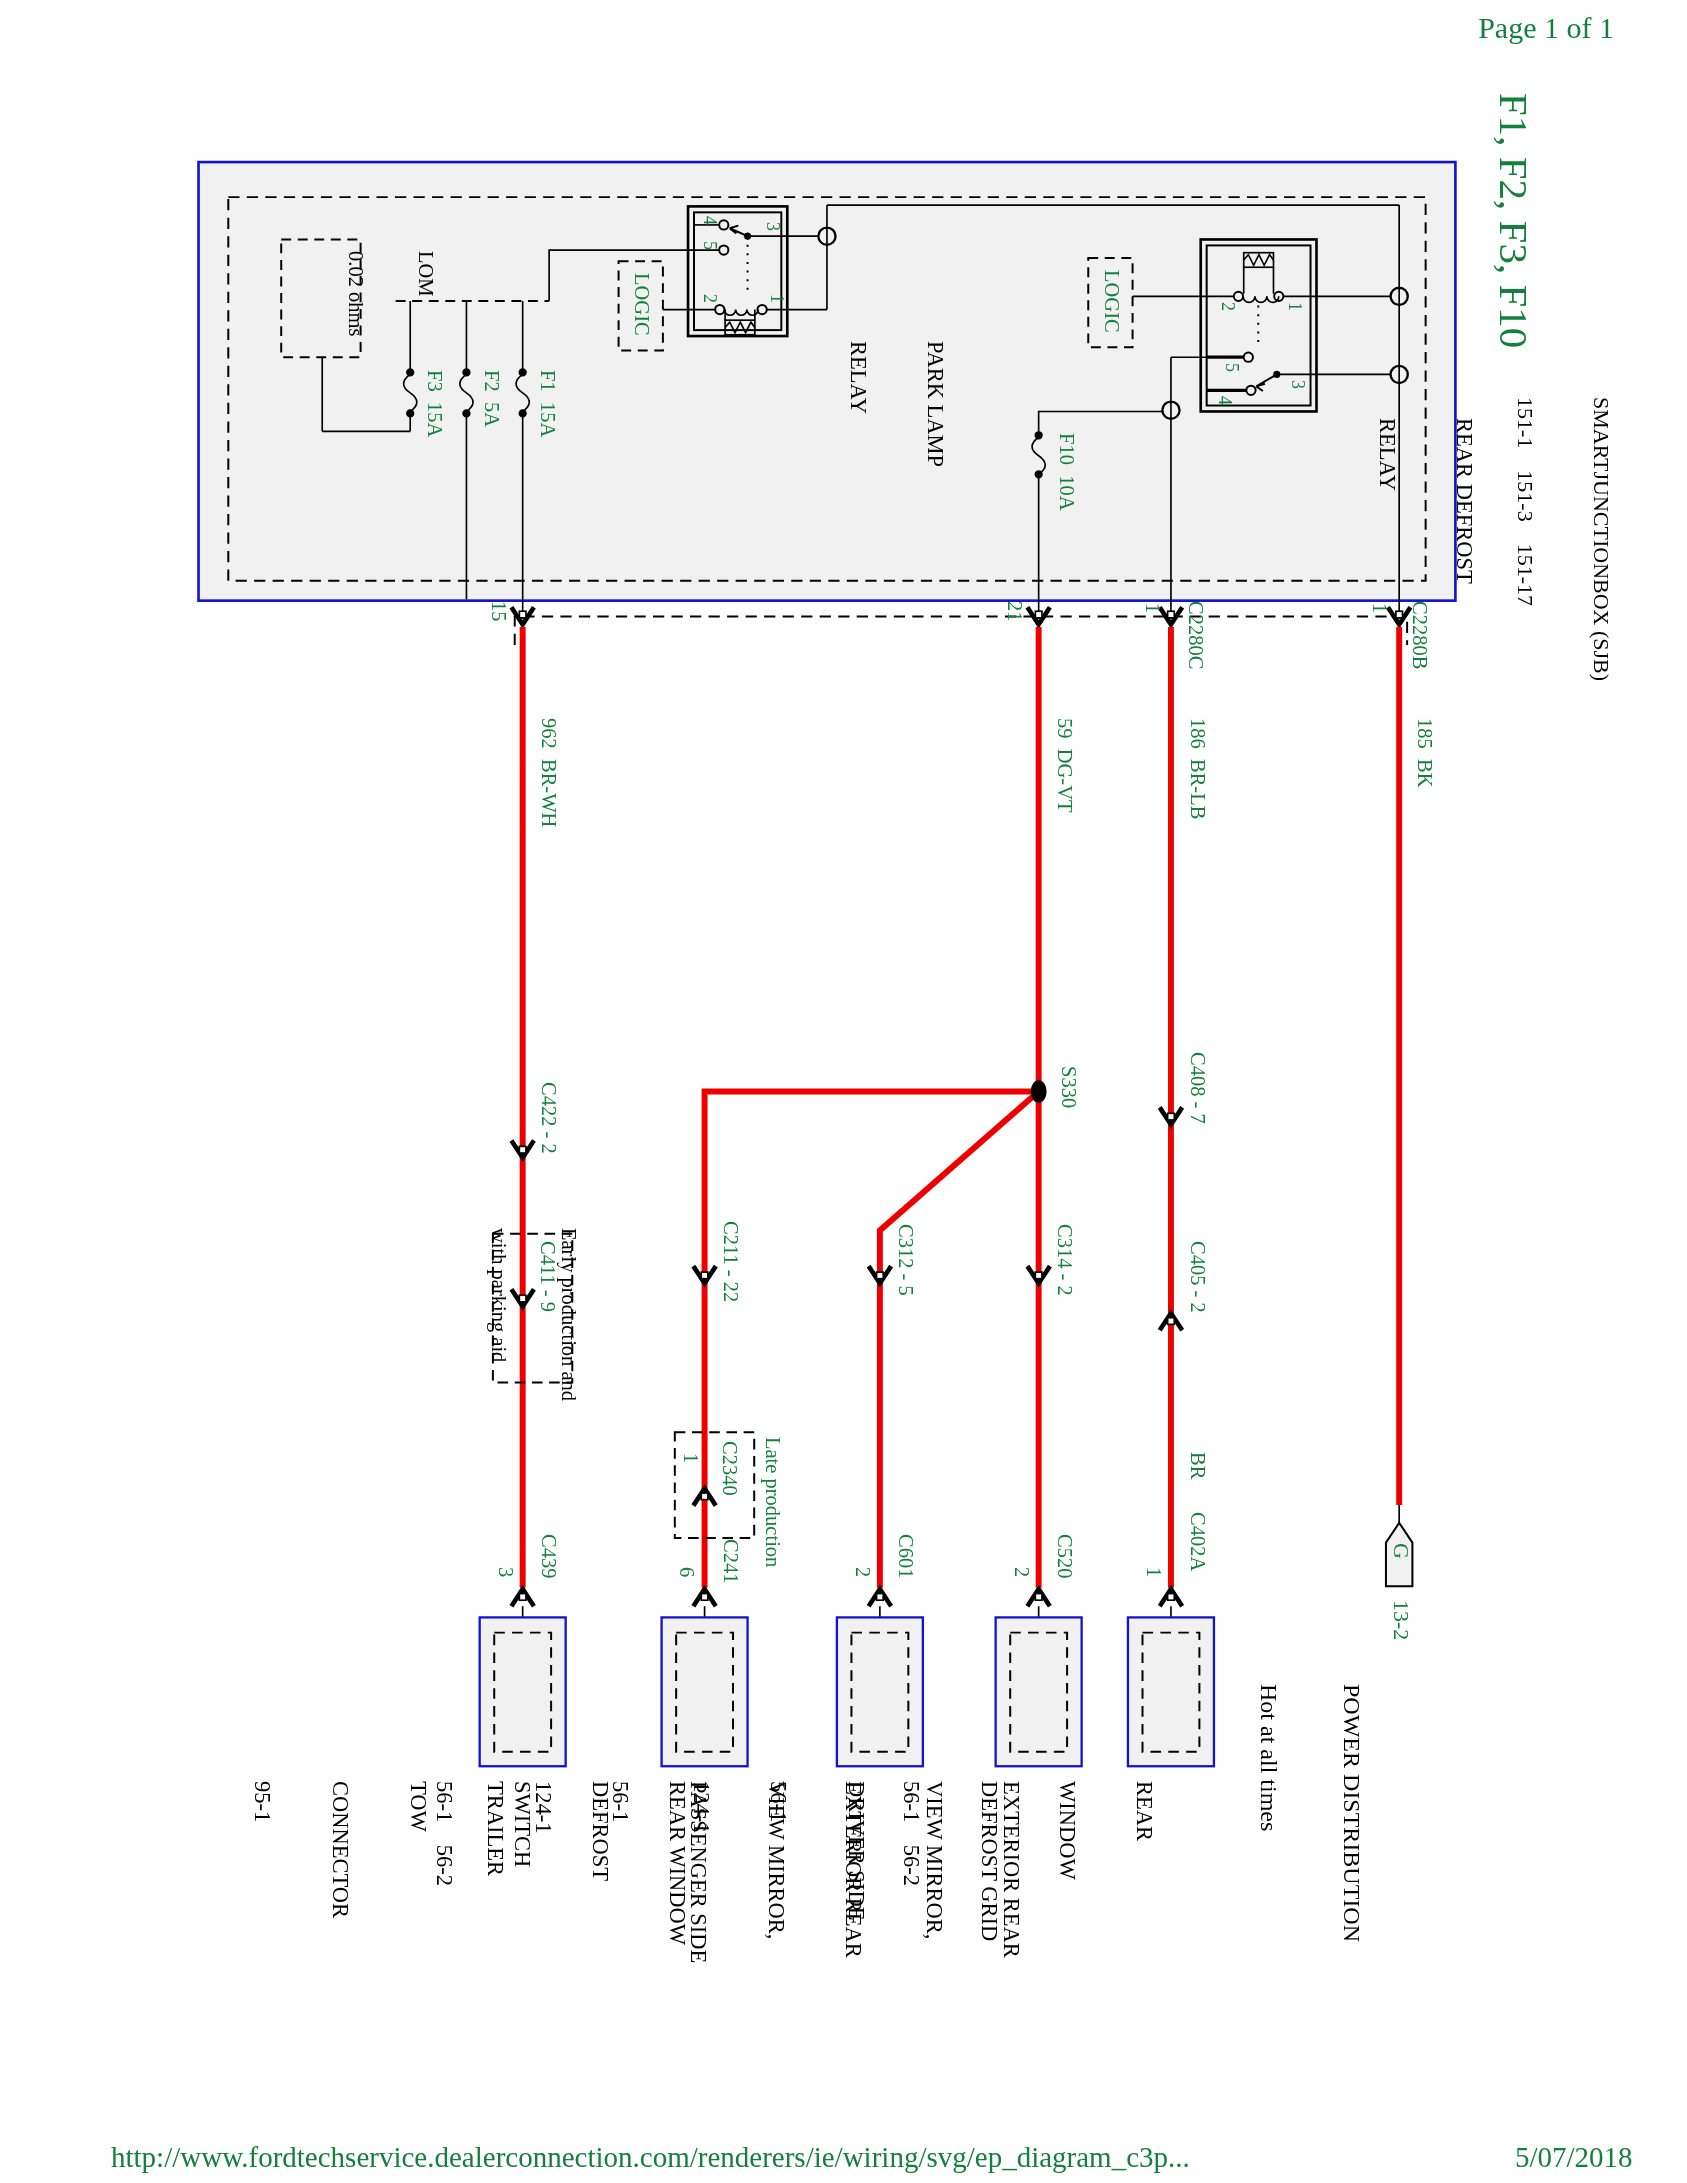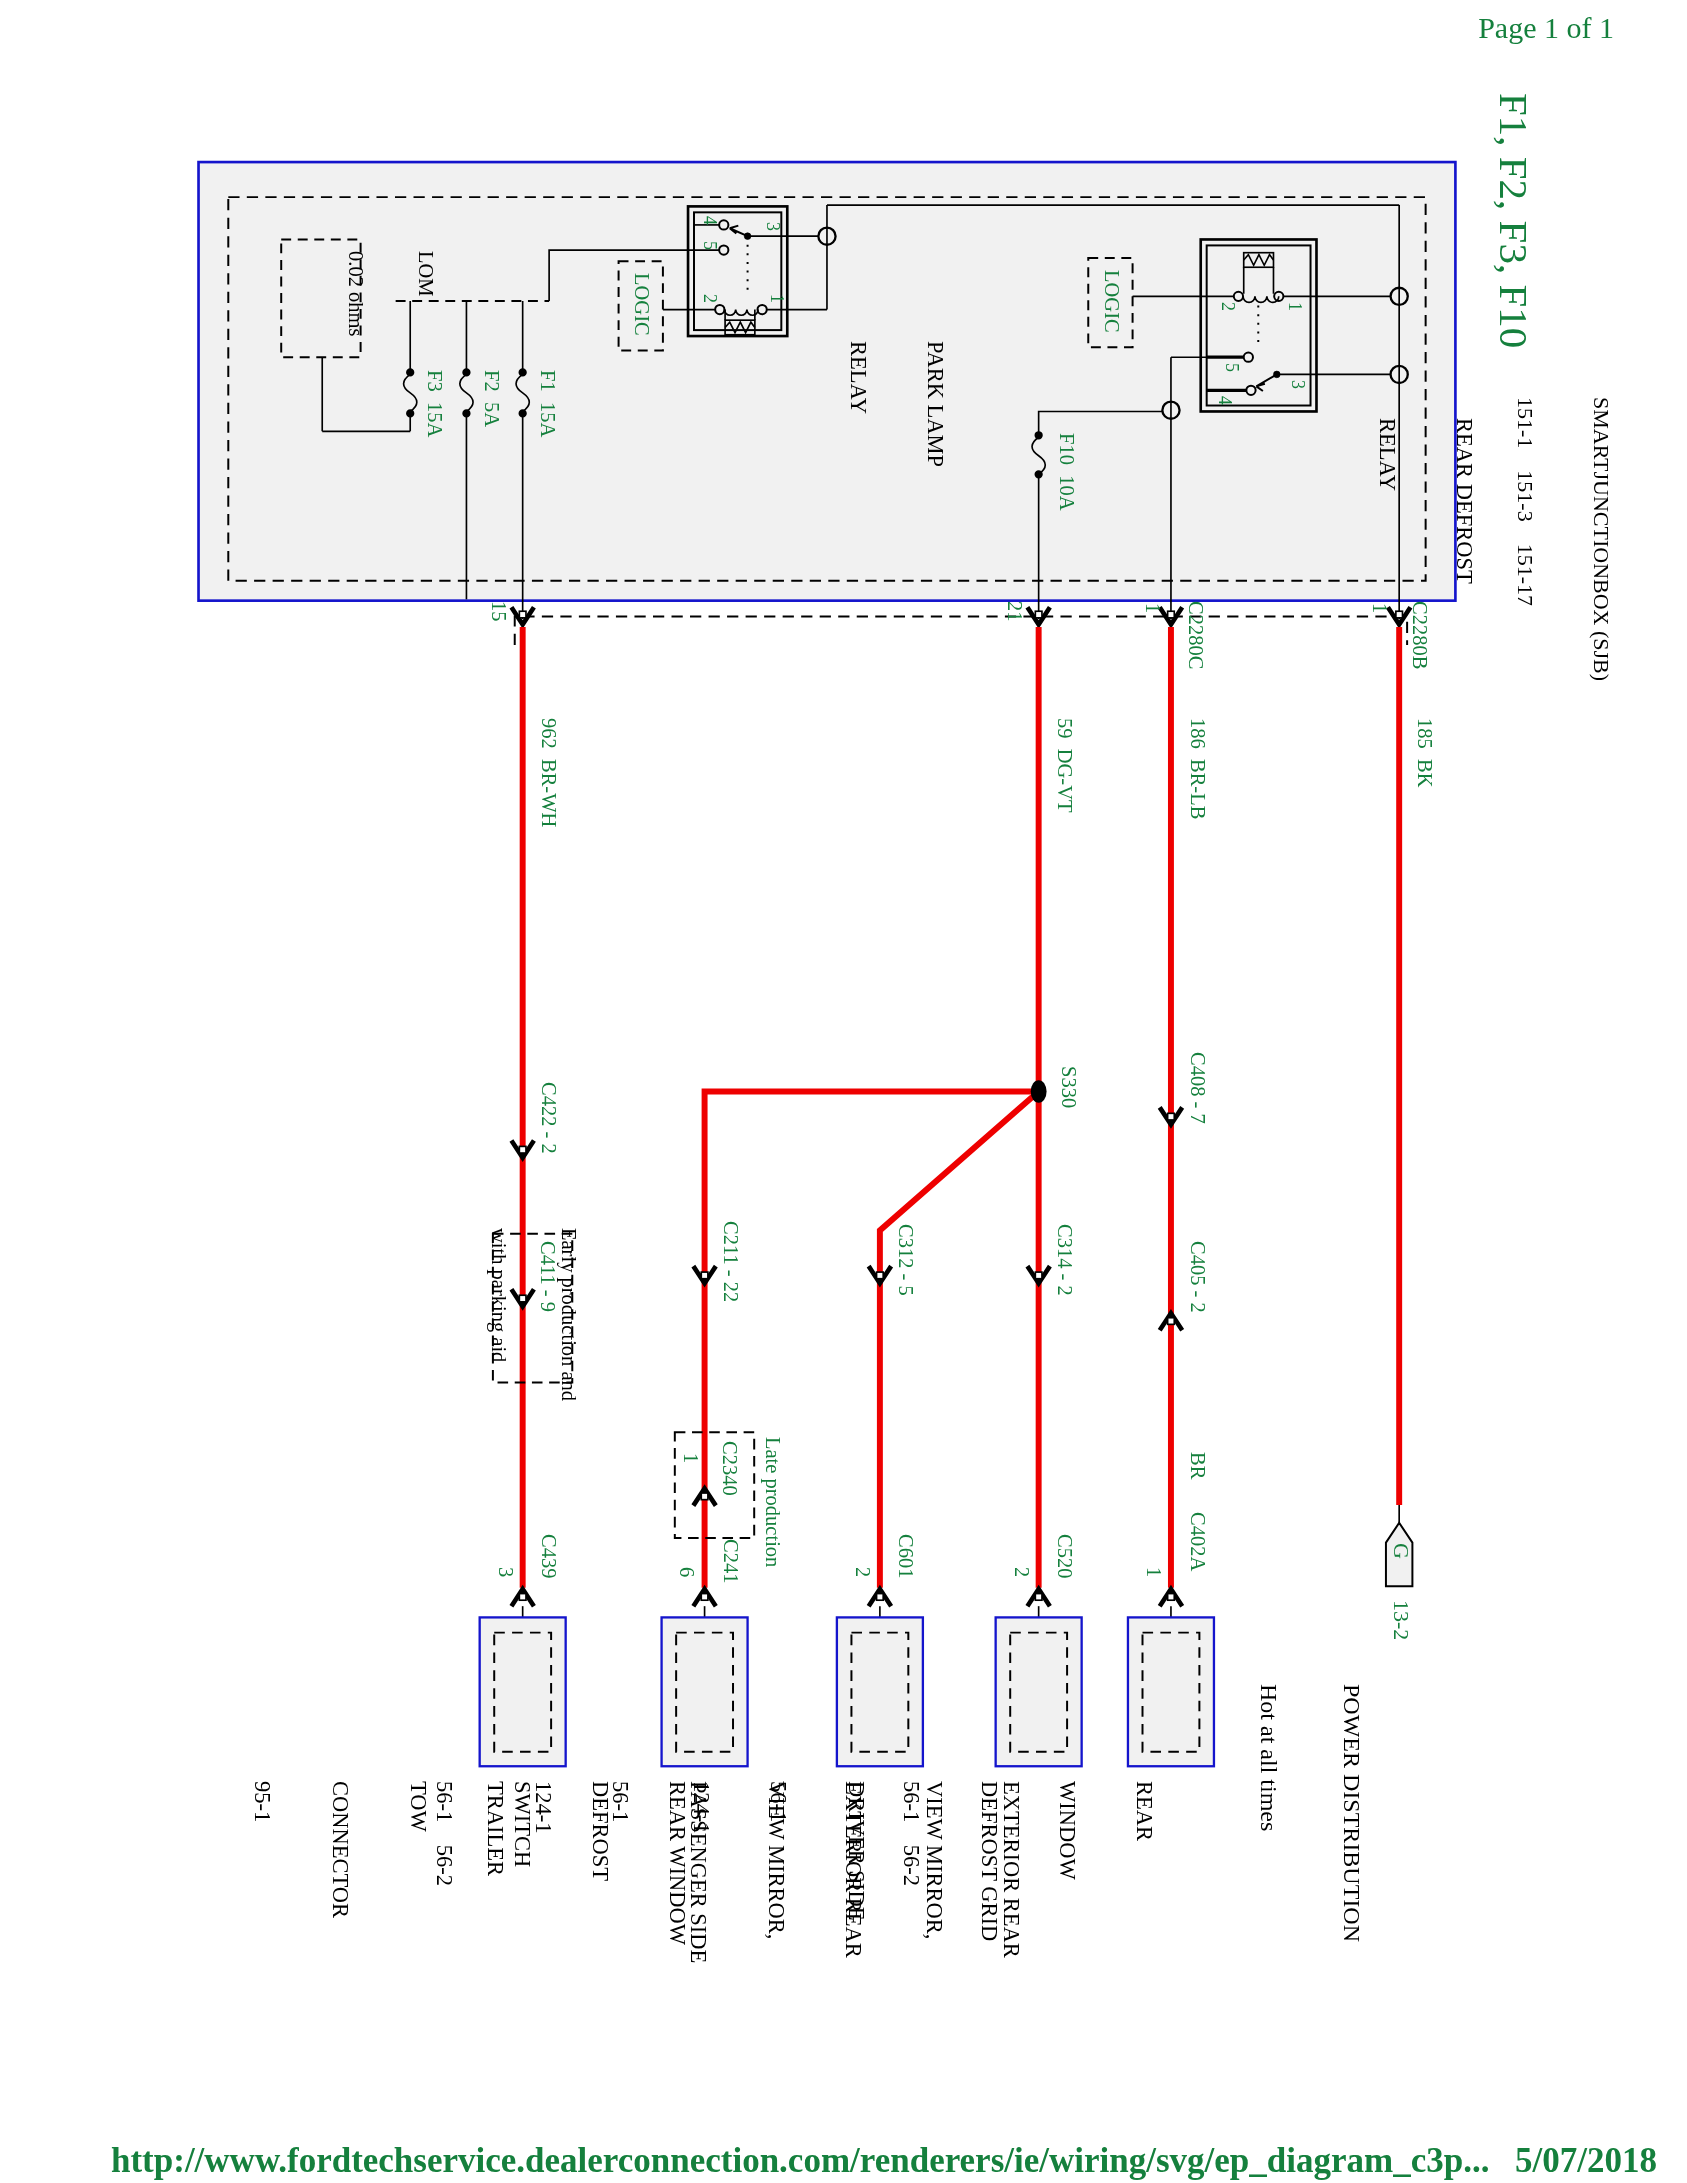--- a/index.html
+++ b/index.html
@@ -5,21 +5,21 @@
   html,body{margin:0;padding:0;background:#fff;}
   #canvas{position:relative;width:1687px;height:2183px;background:#ffffff;
           font-family:"Liberation Serif","DejaVu Serif",serif;color:#000;overflow:hidden;}
   #art{position:absolute;left:0;top:0;}
   .lbl{position:absolute;color:#15803d;}
   .vt{writing-mode:vertical-rl;text-orientation:sideways;white-space:pre;}
   .blk{position:absolute;writing-mode:vertical-rl;text-orientation:sideways;
        white-space:pre;line-height:1.15;color:#000;}
   .hz{white-space:pre;}
   .f27{font-size:18px;} .f31{font-size:20.5px;} .f33{font-size:22px;}
-  .f34{font-size:22.5px;} .f36{font-size:24px;} .f44{font-size:35px;font-weight:bold;}
+  .f34{font-size:22.5px;} .f36{font-size:24px;} .f44{font-size:29px;}
   .f46{font-size:30px;} .f62{font-size:41px;}
 </style>
 </head>
 <body>
 
 <div id="canvas">
 
   <svg id="art" width="1687" height="2183" viewBox="0 0 2550 3300">
 
     <g>

